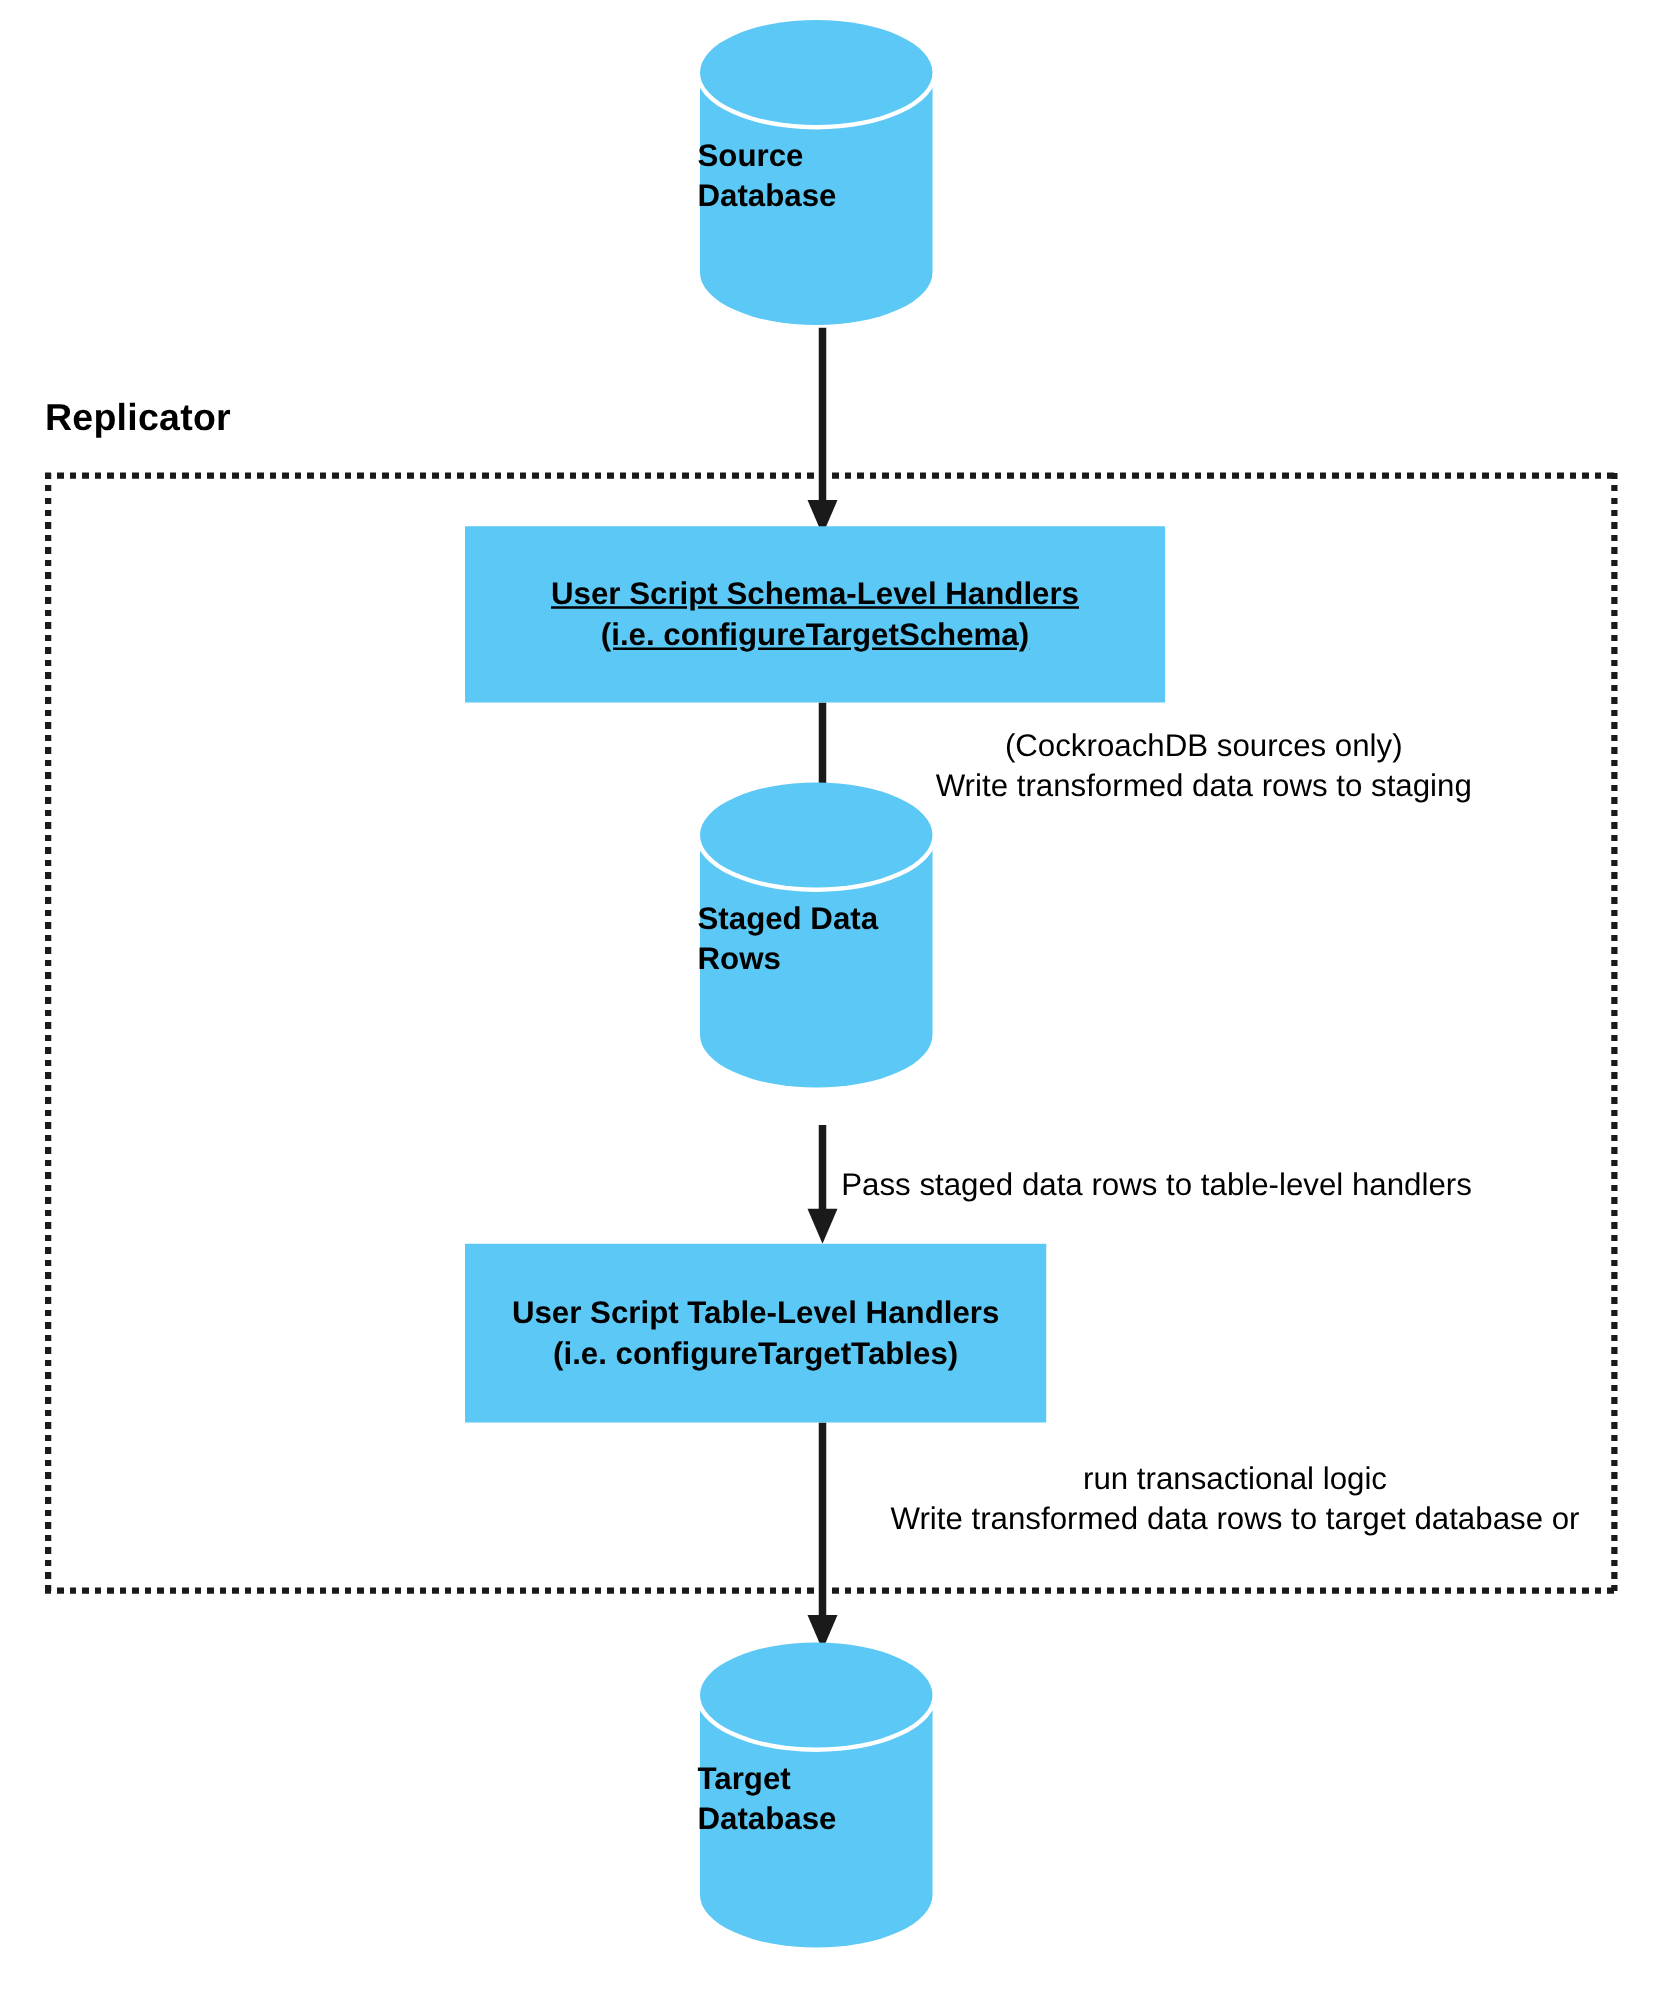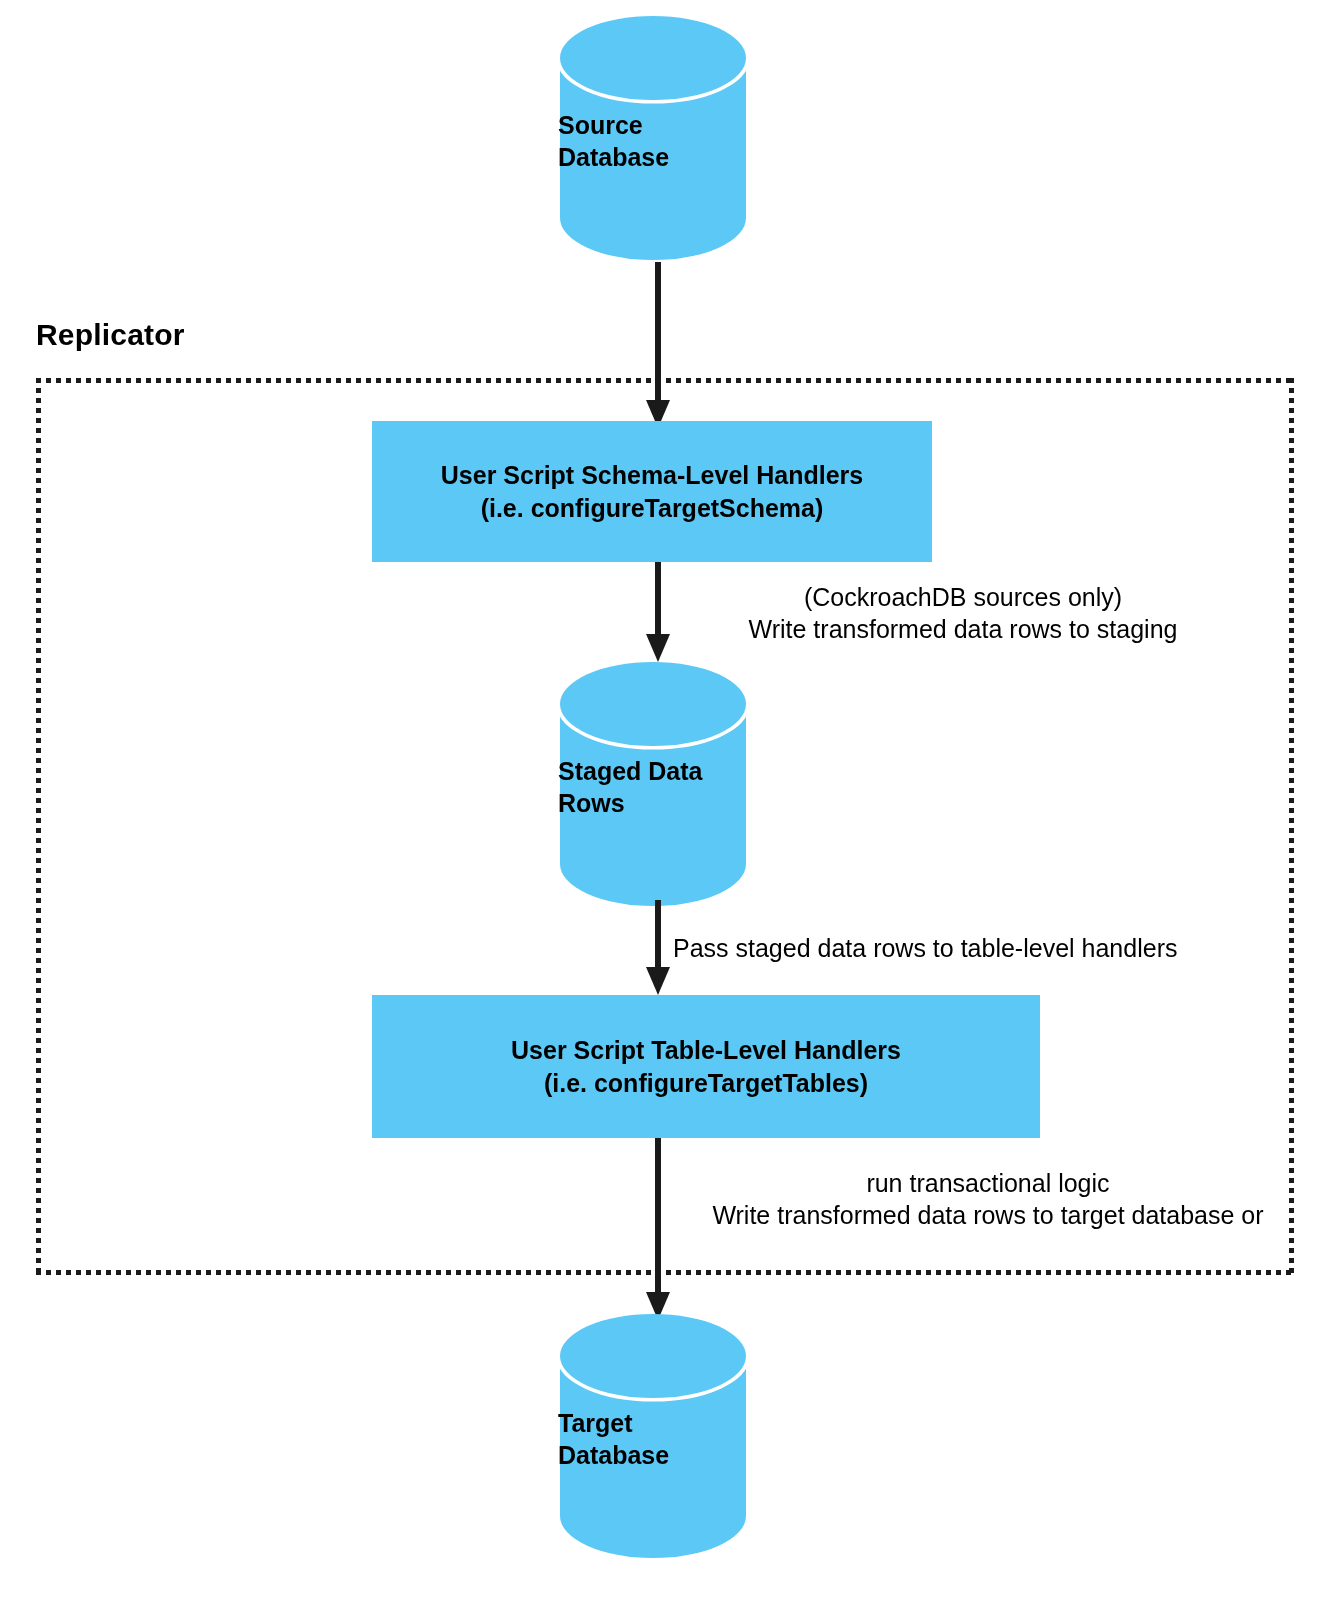--- a/index.html
+++ b/index.html
@@ -148,39 +148,39 @@
     </div>
   </div>
 
   <div class="arrow" style="left:642px; top:262px; width:32px; height:166px;">
     <svg width="32" height="166" viewBox="0 0 32 166">
       <line x1="16" y1="0" x2="16" y2="146" stroke="#1A1A1A" stroke-width="6"></line>
       <polygon points="16,166 4,138 28,138" fill="#1A1A1A"></polygon>
     </svg>
   </div>
 
-  <div class="proc-box" style="left:372px; top:421px; width:560px; height:141px;">
+  <div class="proc-box" style="left:372px; top:421px; width:560px; height:141px;text-decoration:underline;">
     <div class="proc-label">
       <div>User Script Schema-Level Handlers</div>
       <div>(i.e. configureTargetSchema)</div>
     </div>
   </div>
 
   <div class="arrow" style="left:642px; top:562px; width:32px; height:100px;">
     <svg width="32" height="100" viewBox="0 0 32 100">
       <line x1="16" y1="0" x2="16" y2="80" stroke="#1A1A1A" stroke-width="6"></line>
       <polygon points="16,100 4,72 28,72" fill="#1A1A1A"></polygon>
     </svg>
   </div>
   <div class="edge-label centered" style="left:673px; top:581px; width:580px; text-align:center;">
     <div>(CockroachDB sources only)</div>
     <div>Write transformed data rows to staging</div>
   </div>
 
-  <div class="cylinder" style="left:558px; top:660px; width:190px; height:250px;">
+  <div class="cylinder" style="left:558px; top:624px; width:190px; height:250px;">
     <svg class="cyl-svg" width="190" height="250" viewBox="0 0 190 250">
       <path d="M2,46 L2,204 A93,42 0 0 0 188,204 L188,46 Z" fill="#5BC8F5"></path>
       <path d="M2,44 A93,42 0 0 0 188,44" fill="none" stroke="#FFFFFF" stroke-width="7"></path>
       <ellipse cx="95" cy="44" rx="93" ry="42" fill="#5BC8F5"></ellipse>
     </svg>
     <div class="cyl-label" style="top:95px;">
       <div>Staged Data</div>
       <div>Rows</div>
     </div>
   </div>
@@ -188,21 +188,21 @@
   <div class="arrow" style="left:642px; top:900px; width:32px; height:95px;">
     <svg width="32" height="95" viewBox="0 0 32 95">
       <line x1="16" y1="0" x2="16" y2="75" stroke="#1A1A1A" stroke-width="6"></line>
       <polygon points="16,95 4,67 28,67" fill="#1A1A1A"></polygon>
     </svg>
   </div>
   <div class="edge-label" style="left:673px; top:932px;">
     <div>Pass staged data rows to table-level handlers</div>
   </div>
 
-  <div class="proc-box" style="left:372px; top:995px; width:668px; height:143px;">
+  <div class="proc-box" style="left:372px; top:995px; width:465px; height:143px;">
     <div class="proc-label">
       <div>User Script Table-Level Handlers</div>
       <div>(i.e. configureTargetTables)</div>
     </div>
   </div>
 
   <div class="arrow" style="left:642px; top:1138px; width:32px; height:182px;">
     <svg width="32" height="182" viewBox="0 0 32 182">
       <line x1="16" y1="0" x2="16" y2="162" stroke="#1A1A1A" stroke-width="6"></line>
       <polygon points="16,182 4,154 28,154" fill="#1A1A1A"></polygon>

